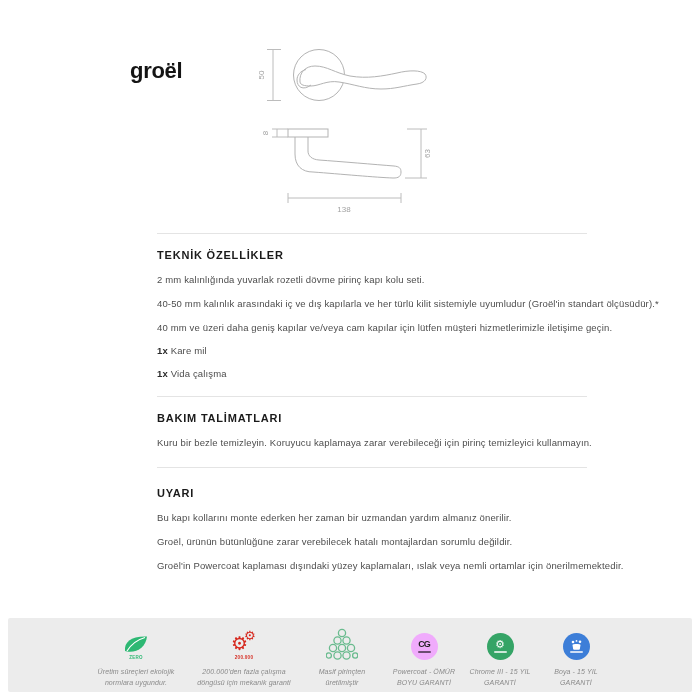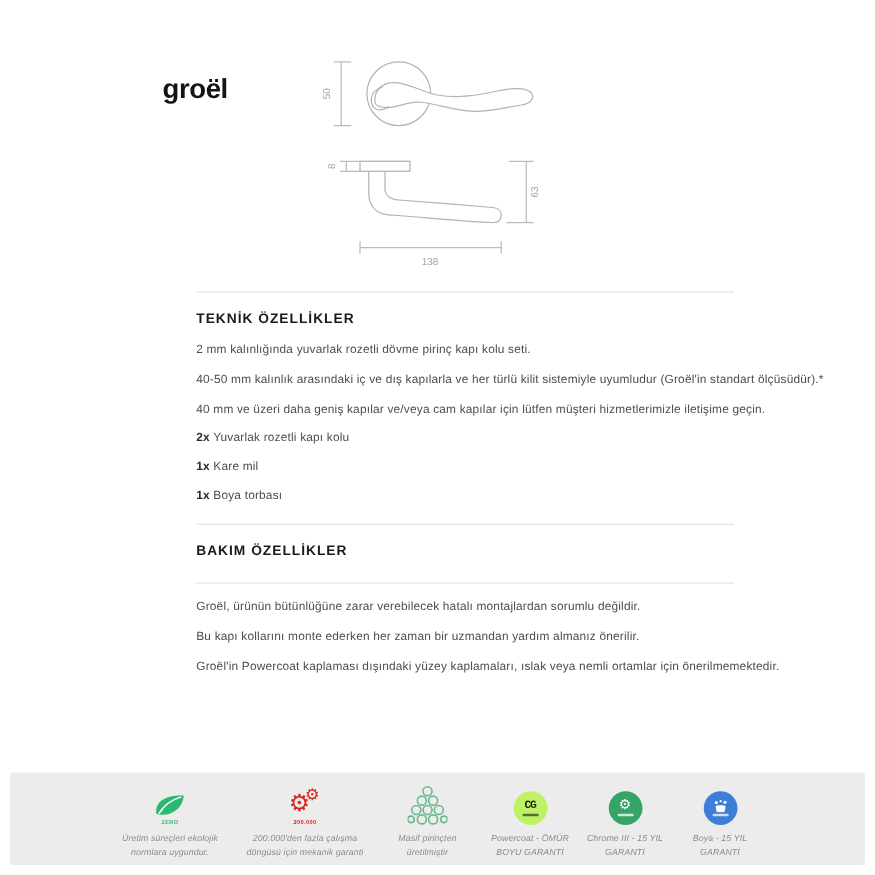--- a/index.html
+++ b/index.html
@@ -108,32 +108,33 @@
 </svg>
 
 <div class="content">
   <div class="divider"></div>
 
   <h2>TEKNİK ÖZELLİKLER</h2>
   <p class="body">2 mm kalınlığında yuvarlak rozetli dövme pirinç kapı kolu seti.</p>
   <p class="body">40-50 mm kalınlık arasındaki iç ve dış kapılarla ve her türlü kilit sistemiyle uyumludur (Groël'in standart ölçüsüdür).*</p>
   <p class="body">40 mm ve üzeri daha geniş kapılar ve/veya cam kapılar için lütfen müşteri hizmetlerimizle iletişime geçin.</p>
 
-  <p class="item"><b>2x</b> <span>Yuvarlak rozetli kapı kolu</span></p>
   <p class="item"><b>1x</b> <span>Kare mil</span></p>
-  <p class="item"><b>1x</b> <span>Boya torbası</span></p>
+  <p class="item"><b>1x</b> <span>Vida çalışma</span></p>
 
   <div class="divider sp16"></div>
 
-  <h2>BAKIM ÖZELLİKLER</h2>
+  <h2>BAKIM TALİMATLARI</h2>
+  <p class="body">Kuru bir bezle temizleyin. Koruyucu kaplamaya zarar verebileceği için pirinç temizleyici kullanmayın.</p>
 
   <div class="divider sp18"></div>
 
+  <h2 class="sp18">UYARI</h2>
+  <p class="body">Bu kapı kollarını monte ederken her zaman bir uzmandan yardım almanız önerilir.</p>
   <p class="body">Groël, ürünün bütünlüğüne zarar verebilecek hatalı montajlardan sorumlu değildir.</p>
-  <p class="body">Bu kapı kollarını monte ederken her zaman bir uzmandan yardım almanız önerilir.</p>
   <p class="body">Groël'in Powercoat kaplaması dışındaki yüzey kaplamaları, ıslak veya nemli ortamlar için önerilmemektedir.</p>
 </div>
 
 <div class="band"></div>
 
 <div class="badge" style="left:81px;">
   <div class="badge-icon">
     <svg width="26" height="20" viewBox="0 0 26 20">
       <path d="M2,17 C1,8 8,2 24,2.5 C23,13 14,19 4,17.5 Z" fill="#2db873"></path>
       <path d="M4,17 C9,9 15,5.5 22,3.5" stroke="#ffffff" stroke-width="1.2" fill="none"></path>
@@ -170,21 +171,21 @@
       <circle cx="20.5" cy="27.5" r="3.6"></circle>
         <circle cx="29.2" cy="27.5" r="2.6"></circle>
     </svg>
   </div>
   <div class="badge-caption">Masif pirinçten
 üretilmiştir</div>
 </div>
 
 <div class="badge" style="left:369px;">
   <div class="badge-icon">
-    <div class="circ" style="background:#bef264;font-family:Liberation Mono, monospace;">
+    <div class="circ" style="background:#f0abfc;">
       <span class="mark" style="color:#1d1d1d;">CG</span>
       <div class="micro" style="background:rgba(0,0,0,0.55);"></div>
     </div>
   </div>
   <div class="badge-caption">Powercoat - ÖMÜR
 BOYU GARANTİ</div>
 </div>
 
 <div class="badge" style="left:445px;">
   <div class="badge-icon">

